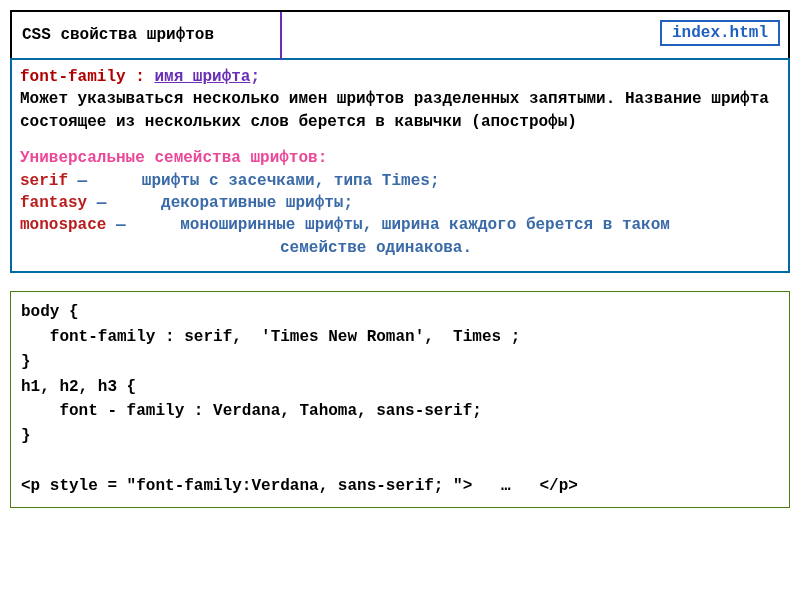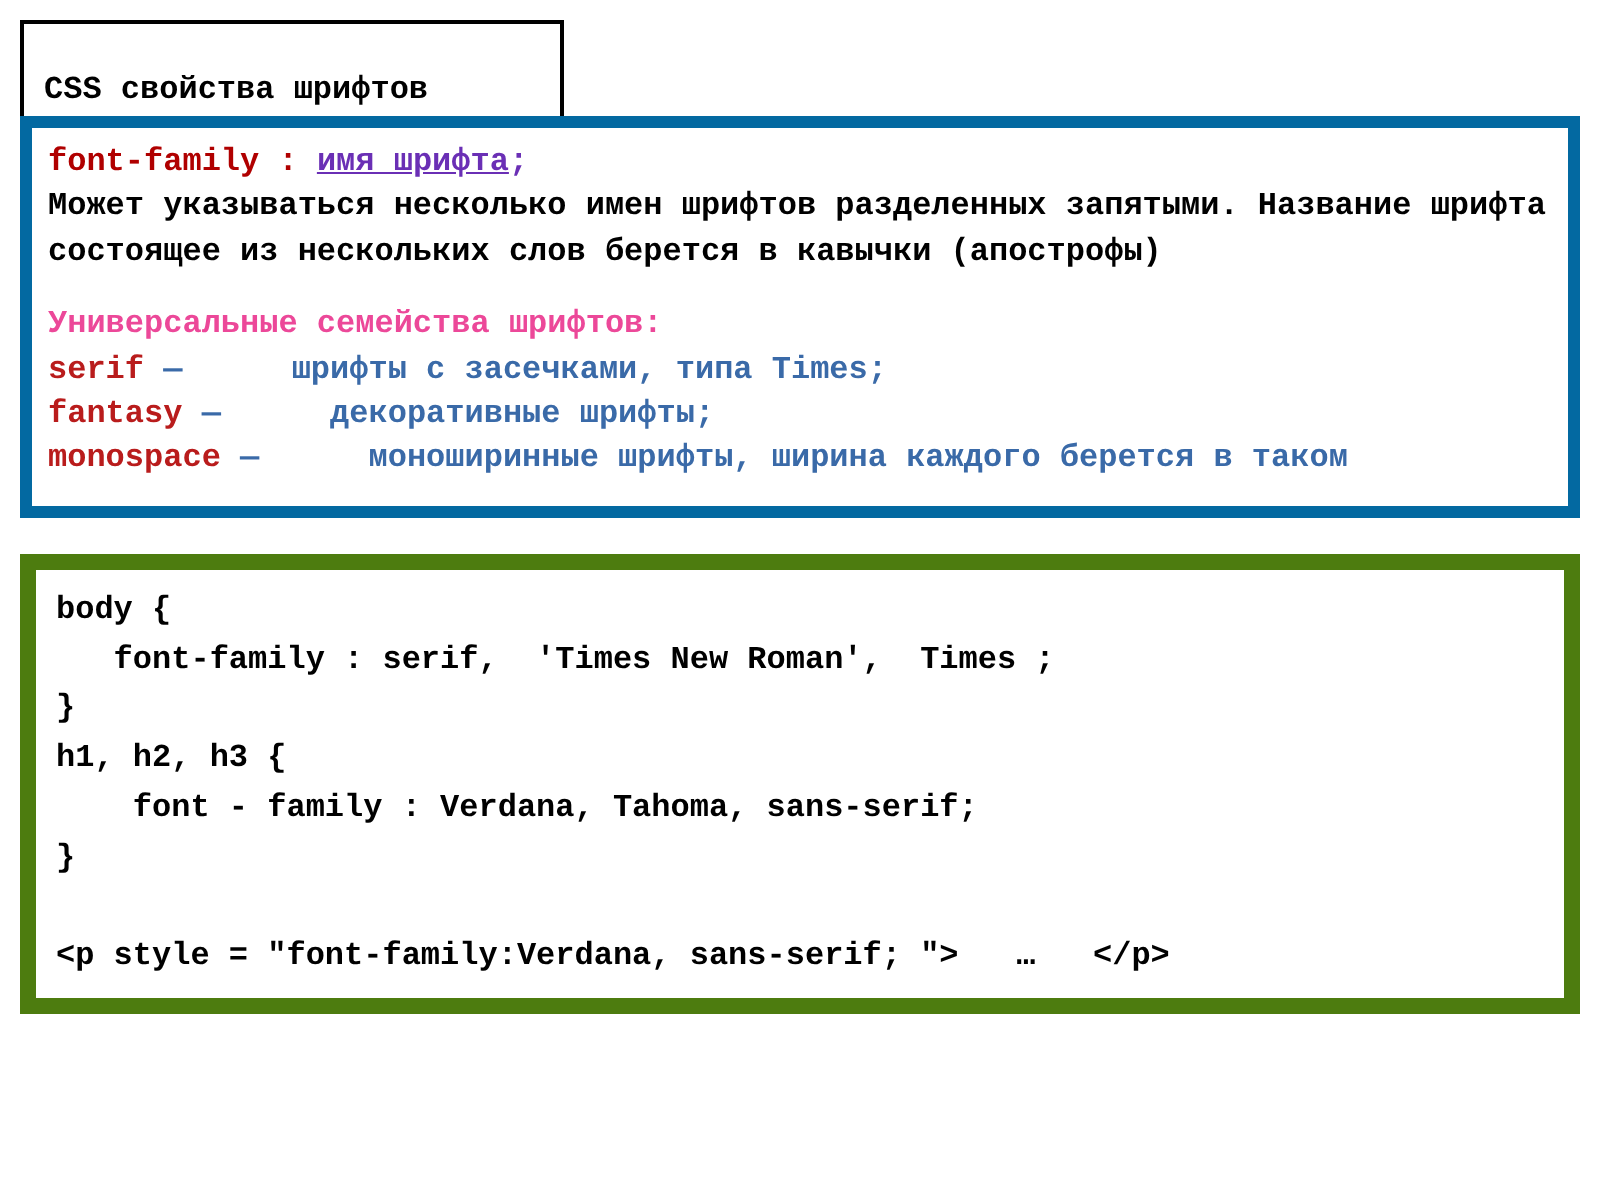--- a/index.html
+++ b/index.html
@@ -15,21 +15,21 @@
   .hdr-row {
     display: flex;
     align-items: stretch;
     height: 48px;
   }
   .hdr-title {
     border: 2px solid #000;
     border-bottom: none;
     padding: 4px 10px;
     display: flex;
-    align-items: flex-end;
+    align-items: center;
     width: 248px;
   }
   .hdr-spacer {
     border-top: 2px solid #000;
     border-right: 2px solid #000;
     flex: 1;
     position: relative;
   }
   .filename {
     position: absolute;
@@ -44,26 +44,26 @@
   }
   .vline {
     position: absolute;
     left: -2px;
     top: 0;
     bottom: -2px;
     width: 2px;
     background: #6a2fb5;
   }
   .box1 {
-    border: 6px solid #0369a1;
+    border: 2px solid #0369a1;
     padding: 6px 8px 12px 8px;
     line-height: 1.4;
   }
   .box2 {
-    border: 8px solid #4d7c0f;
+    border: 1px solid #4d7c0f;
     padding: 8px 10px;
     margin-top: 18px;
     line-height: 1.55;
   }
   .syntax .prop { color: #b00000; }
   .syntax .val  { color: #6a2fb5; text-decoration: underline; }
   .syntax .semi { color: #6a2fb5; }
   .desc { color: #000; }
   .fam-title { color: #ec4899; margin-top: 14px; }
   .fam-row { display: block; }
@@ -78,39 +78,46 @@
   }
   .code { white-space: pre; }
 </style>
 </head>
 <body>
 
 <div class="hdr-row">
   <div class="hdr-title">
     <span>CSS свойства шрифтов</span>
   </div>
+  <div class="hdr-spacer">
+    <div class="vline"></div>
+    <div class="filename">
+      <span>index.html</span>
+    </div>
+  </div>
 </div>
 
 <div class="box1">
   <span class="syntax">
     <span class="prop">font-family</span><span class="prop"> : </span><span class="val">имя шрифта</span><span class="semi">;</span>
   </span>
   <div class="desc">Может указываться  несколько имен шрифтов разделенных запятыми. Название шрифта состоящее из нескольких слов берется в кавычки (апострофы)</div>
 
   <div class="fam-title">Универсальные семейства шрифтов:</div>
 
   <span class="fam-row">
     <span class="fam-name">serif</span><span class="fam-dash"> — </span><span class="fam-desc">шрифты с засечками, типа Times;</span>
   </span>
   <span class="fam-row">
     <span class="fam-name">fantasy</span><span class="fam-dash"> — </span><span class="fam-desc">декоративные шрифты;</span>
   </span>
   <span class="fam-row">
     <span class="fam-name">monospace</span><span class="fam-dash"> — </span><span class="fam-desc">моноширинные шрифты, ширина каждого берется в таком</span>
   </span>
+  <span class="last-desc-cont">семействе одинакова.</span>
 </div>
 
 <div class="box2 code"><span>body {</span>
 <span>   font-family : serif,  'Times New Roman',  Times ;</span>
 <span>}</span>
 <span>h1, h2, h3 {</span>
 <span>    font - family : Verdana, Tahoma, sans-serif;</span>
 <span>}</span>
 <span></span>
 <span>&lt;p style = "font-family:Verdana, sans-serif; "&gt;   …   &lt;/p&gt;</span></div>

